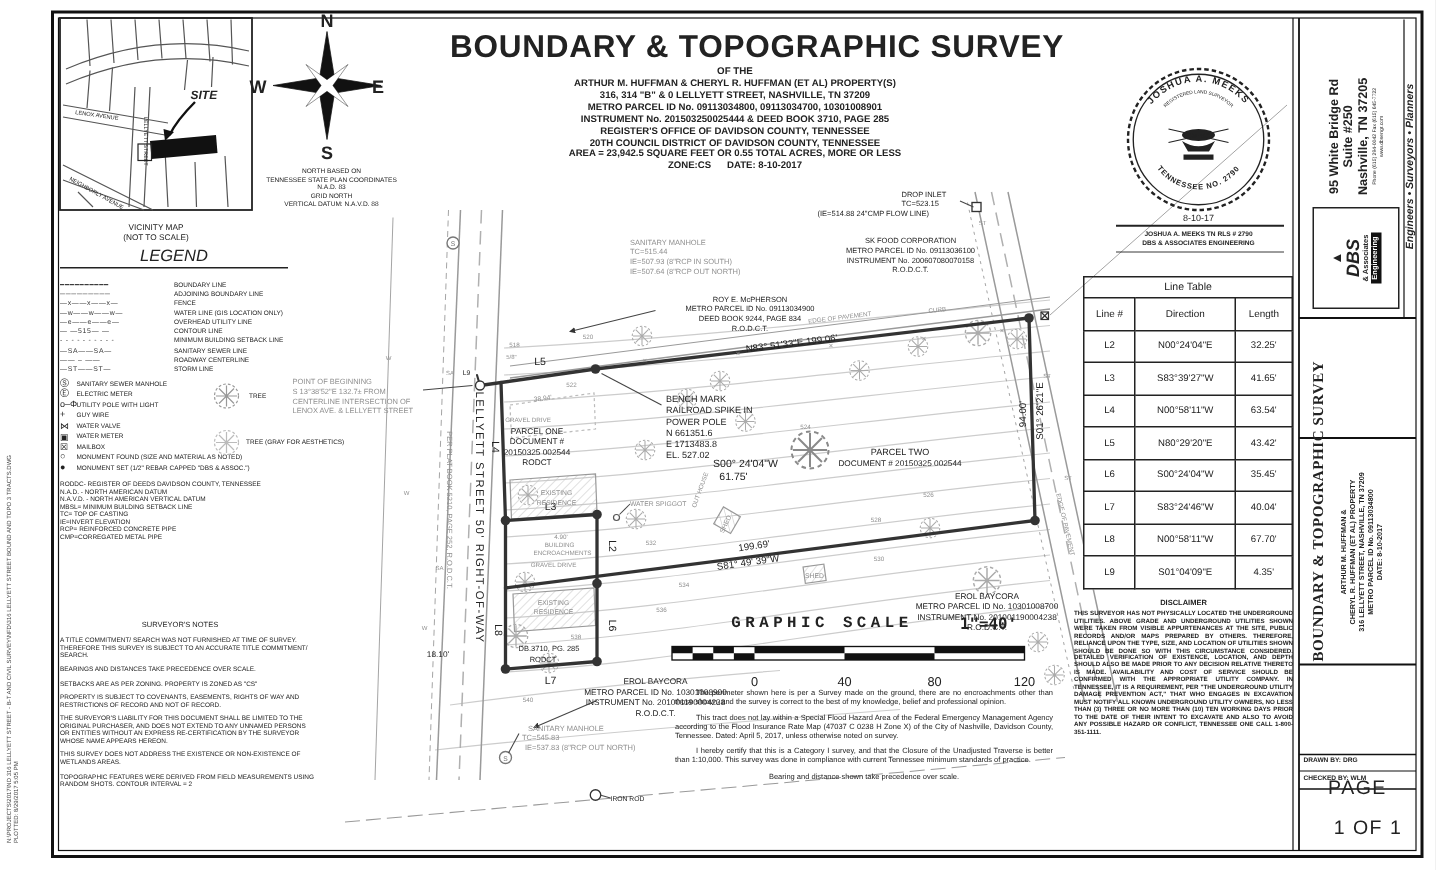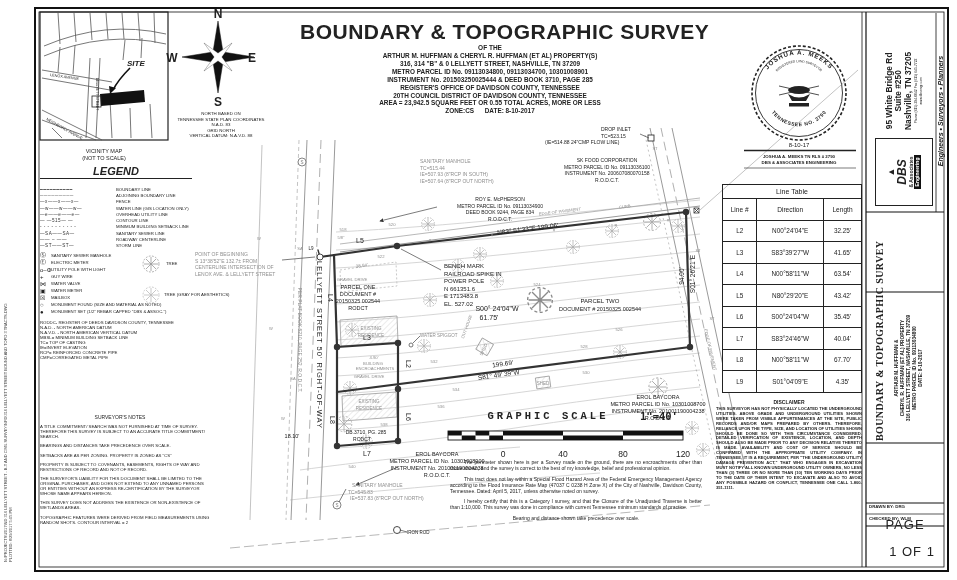--- a/index.html
+++ b/index.html
@@ -10,21 +10,21 @@
   .rot{transform:rotate(-90deg);transform-origin:left top;position:absolute;z-index:2;}
   
   #title-main{left:300px;top:20px;width:380px;text-align:center;font-weight:bold;font-size:21px;letter-spacing:.5px;white-space:nowrap;}
   #title-ofthe{left:300px;top:44px;width:380px;text-align:center;font-weight:bold;font-size:6.5px;}
   #title-lines{left:270px;top:52px;width:440px;text-align:center;}
   #title-lines .tl{font-size:6.4px;font-weight:bold;line-height:7.9px;white-space:pre;}
   
   #north-note{left:148px;top:111px;width:146px;text-align:center;}
   #north-note div{font-size:4.4px;line-height:5.6px;}
   
-  #legend-head{left:40px;top:165px;width:152px;text-align:center;font-weight:bold;font-style:italic;font-size:11px;
+  #legend-head{left:40px;top:165px;width:152px;text-align:center;font-weight:normal;font-style:italic;font-size:11px;
                border-bottom:1.4px solid #222;padding-bottom:1px;}
   #legend-lines{left:40px;top:186px;width:160px;}
   .lrow{display:flex;align-items:center;height:6.3px;white-space:nowrap;}
   .lsample{width:76px;font-size:4.6px;letter-spacing:.5px;color:#333;overflow:hidden;flex:none;}
   .llabel{font-size:4.3px;}
   #legend-syms{left:40px;top:252px;width:120px;}
   .srow{display:flex;align-items:center;height:7px;white-space:nowrap;}
   .sglyph{width:11px;font-size:6px;flex:none;text-align:left;}
   .treelab{font-size:4.3px;position:absolute;white-space:nowrap;}
   #abbr{left:40px;top:320px;width:158px;}

